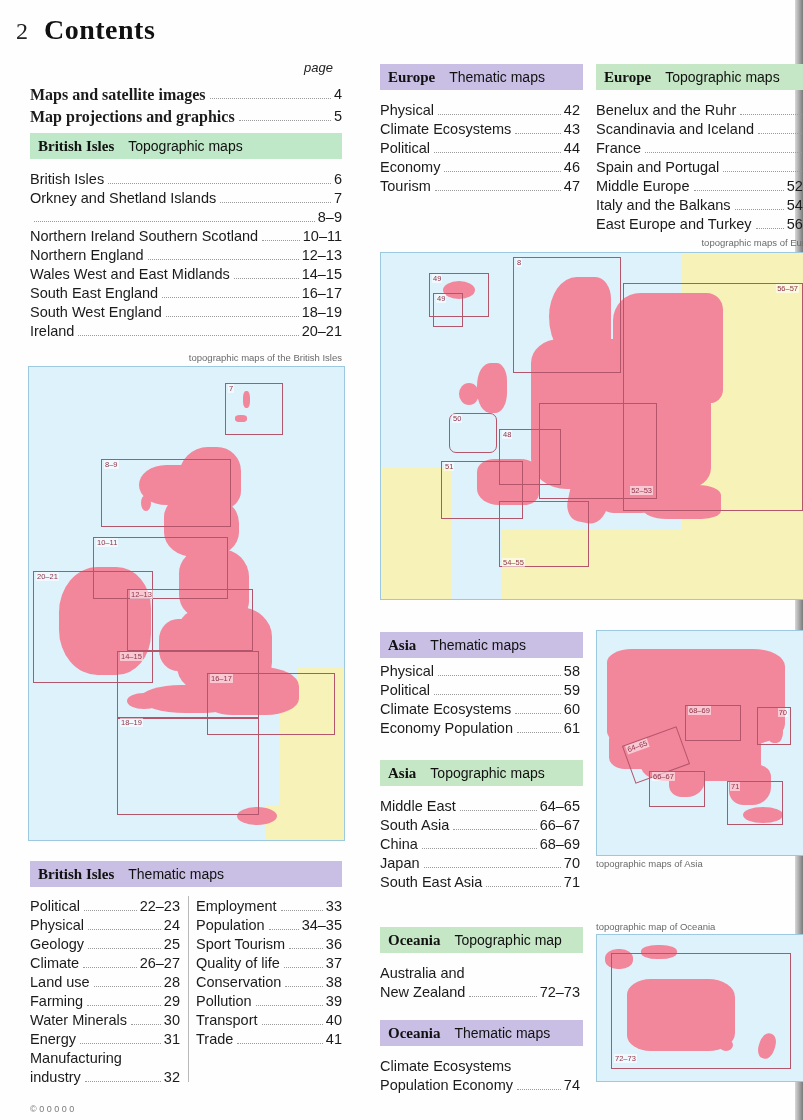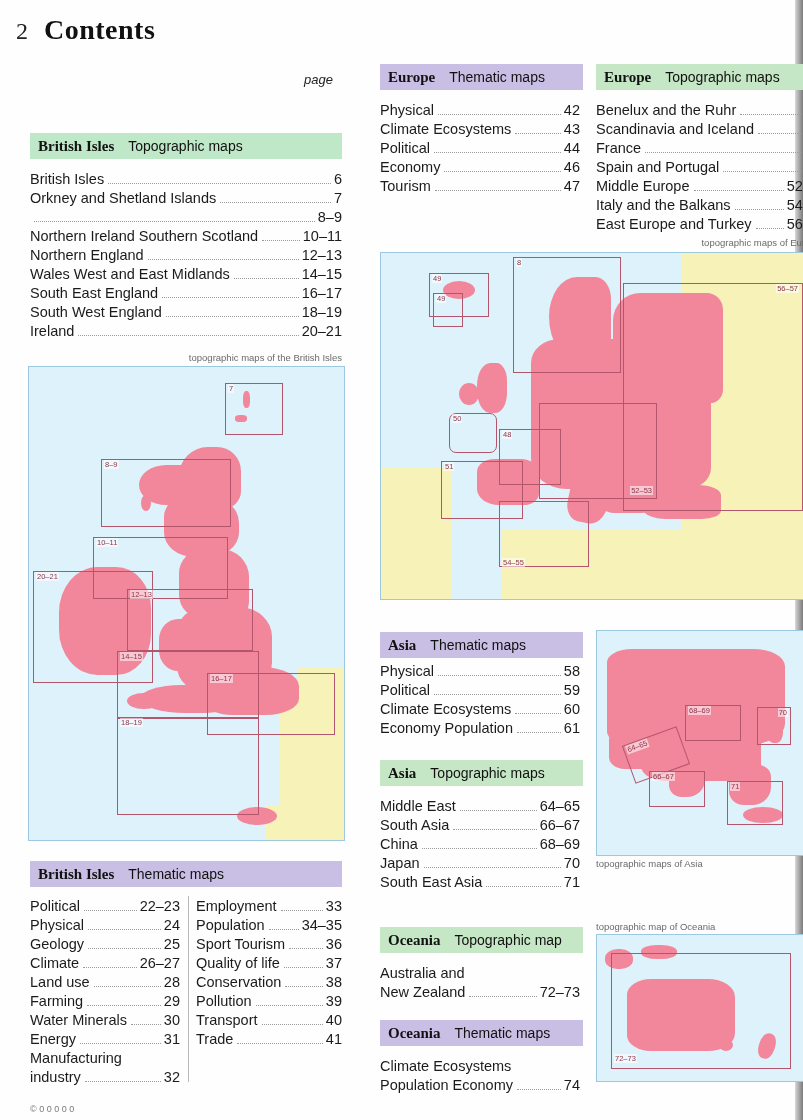--- a/index.html
+++ b/index.html
@@ -155,22 +155,34 @@
 </head>
 <body>
 
 <div class="page">
 
   <div class="spine"></div>
 
   <div class="page-number">2</div>
   <div class="page-title">Contents</div>
 
-  <div class="pagehdr" style="left:304px; top:60px;margin-top:12px;">page</div>
-
+  <div class="pagehdr" style="left:304px; top:60px;">page</div>
+
+  <div class="toc" style="left:30px; top:82px; width:312px;">
+    <div class="row bold" style="height:22px;">
+      <span class="label">Maps and satellite images</span>
+      <span class="dots"></span>
+      <span class="num">4</span>
+    </div>
+    <div class="row bold" style="height:22px;">
+      <span class="label">Map projections and graphics</span>
+      <span class="dots"></span>
+      <span class="num">5</span>
+    </div>
+  </div>
 
   <div class="band green" style="left:30px; top:133px; width:312px;">
     <span class="b-region">British Isles</span>
     <span class="b-kind">Topographic maps</span>
   </div>
 
   <div class="toc" style="left:30px; top:170px; width:312px;">
     <div class="row">
       <span class="label">British Isles</span>
       <span class="dots"></span>

